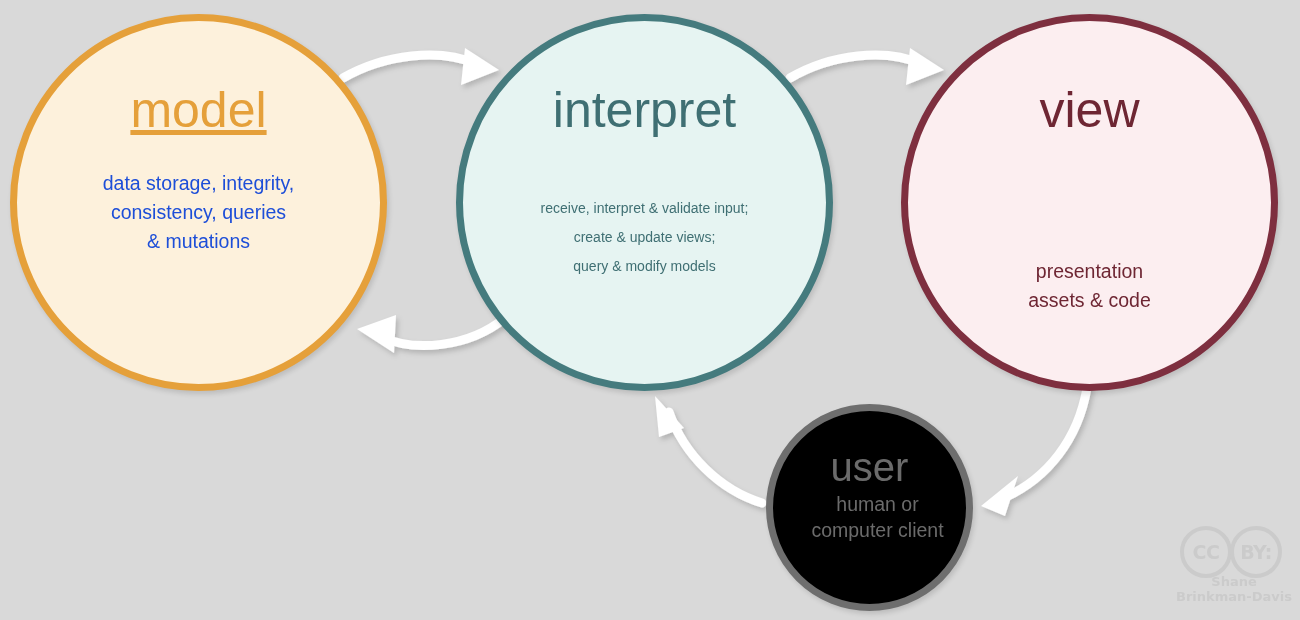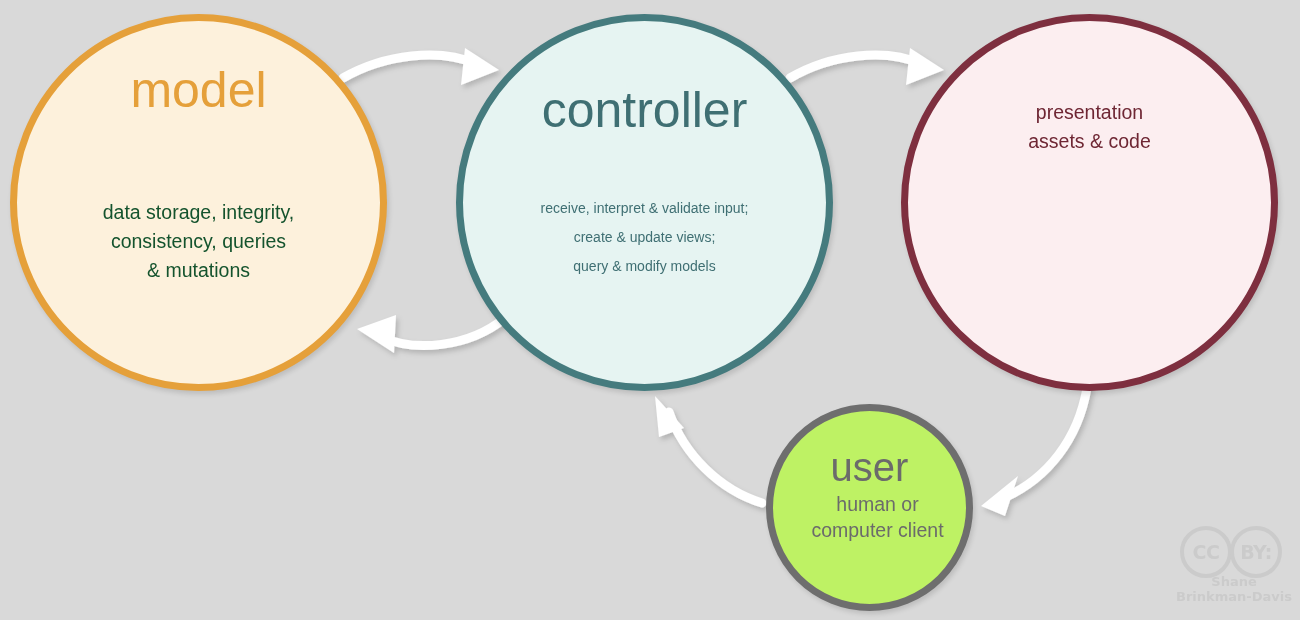--- a/index.html
+++ b/index.html
@@ -30,28 +30,29 @@
   #node-model {
     left: 10px; top: 14px;
     width: 377px; height: 377px;
     background: #fdf1dc;
     border: 7px solid #e5a03a;
     box-shadow: 2px 3px 5px rgba(0,0,0,0.13);
   }
   #node-model .node-title {
     color: #e5a03a;
     font-size: 50px;
-    margin-top: 40px;
+    margin-top: 60px;
     letter-spacing: 0px;
+    text-decoration: underline;
   }
   #node-model .node-desc {
-    color: #14532d;
+    color: #1d4ed8;
     font-size: 19.5px;
     line-height: 29px;
-    margin-top: 79px;
+    margin-top: 30px;
   }
 
   
   #node-controller {
     left: 456px; top: 14px;
     width: 377px; height: 377px;
     background: #e6f4f2;
     border: 7px solid #457b7e;
     box-shadow: 2px 3px 5px rgba(0,0,0,0.13);
   }
@@ -77,28 +78,28 @@
   }
   #node-view .node-title {
     color: #6e2633;
     font-size: 50px;
     margin-top: 60px;
   }
   #node-view .node-desc {
     color: #6e2633;
     font-size: 19.5px;
     line-height: 29px;
-    margin-top: 77px;
+    margin-top: 118px;
   }
 
   
   #node-user {
     left: 766px; top: 404px;
     width: 207px; height: 207px;
-    background: #bef264;
+    background: #000000;
     border: 7px solid #6e6e6e;
     box-shadow: 2px 3px 5px rgba(0,0,0,0.13);
     z-index: 4;
   }
   #node-user .node-title {
     color: #6b6b6b;
     font-size: 40px;
     margin-top: 34px;
     line-height: 44px;
   }
@@ -199,27 +200,28 @@
   </svg>
 
   <div class="node" id="node-model">
     <div class="node-title">model</div>
     <div class="node-desc">data storage, integrity,
 consistency, queries
 &amp; mutations</div>
   </div>
 
   <div class="node" id="node-controller">
-    <div class="node-title">controller</div>
+    <div class="node-title">interpret</div>
     <div class="node-desc">receive, interpret &amp; validate input;
 create &amp; update views;
 query &amp; modify models</div>
   </div>
 
   <div class="node" id="node-view">
+    <div class="node-title">view</div>
     <div class="node-desc">presentation
 assets &amp; code</div>
   </div>
 
   <div class="node" id="node-user">
     <div class="node-title">user</div>
     <div class="node-desc">human or
 computer client</div>
   </div>
 

